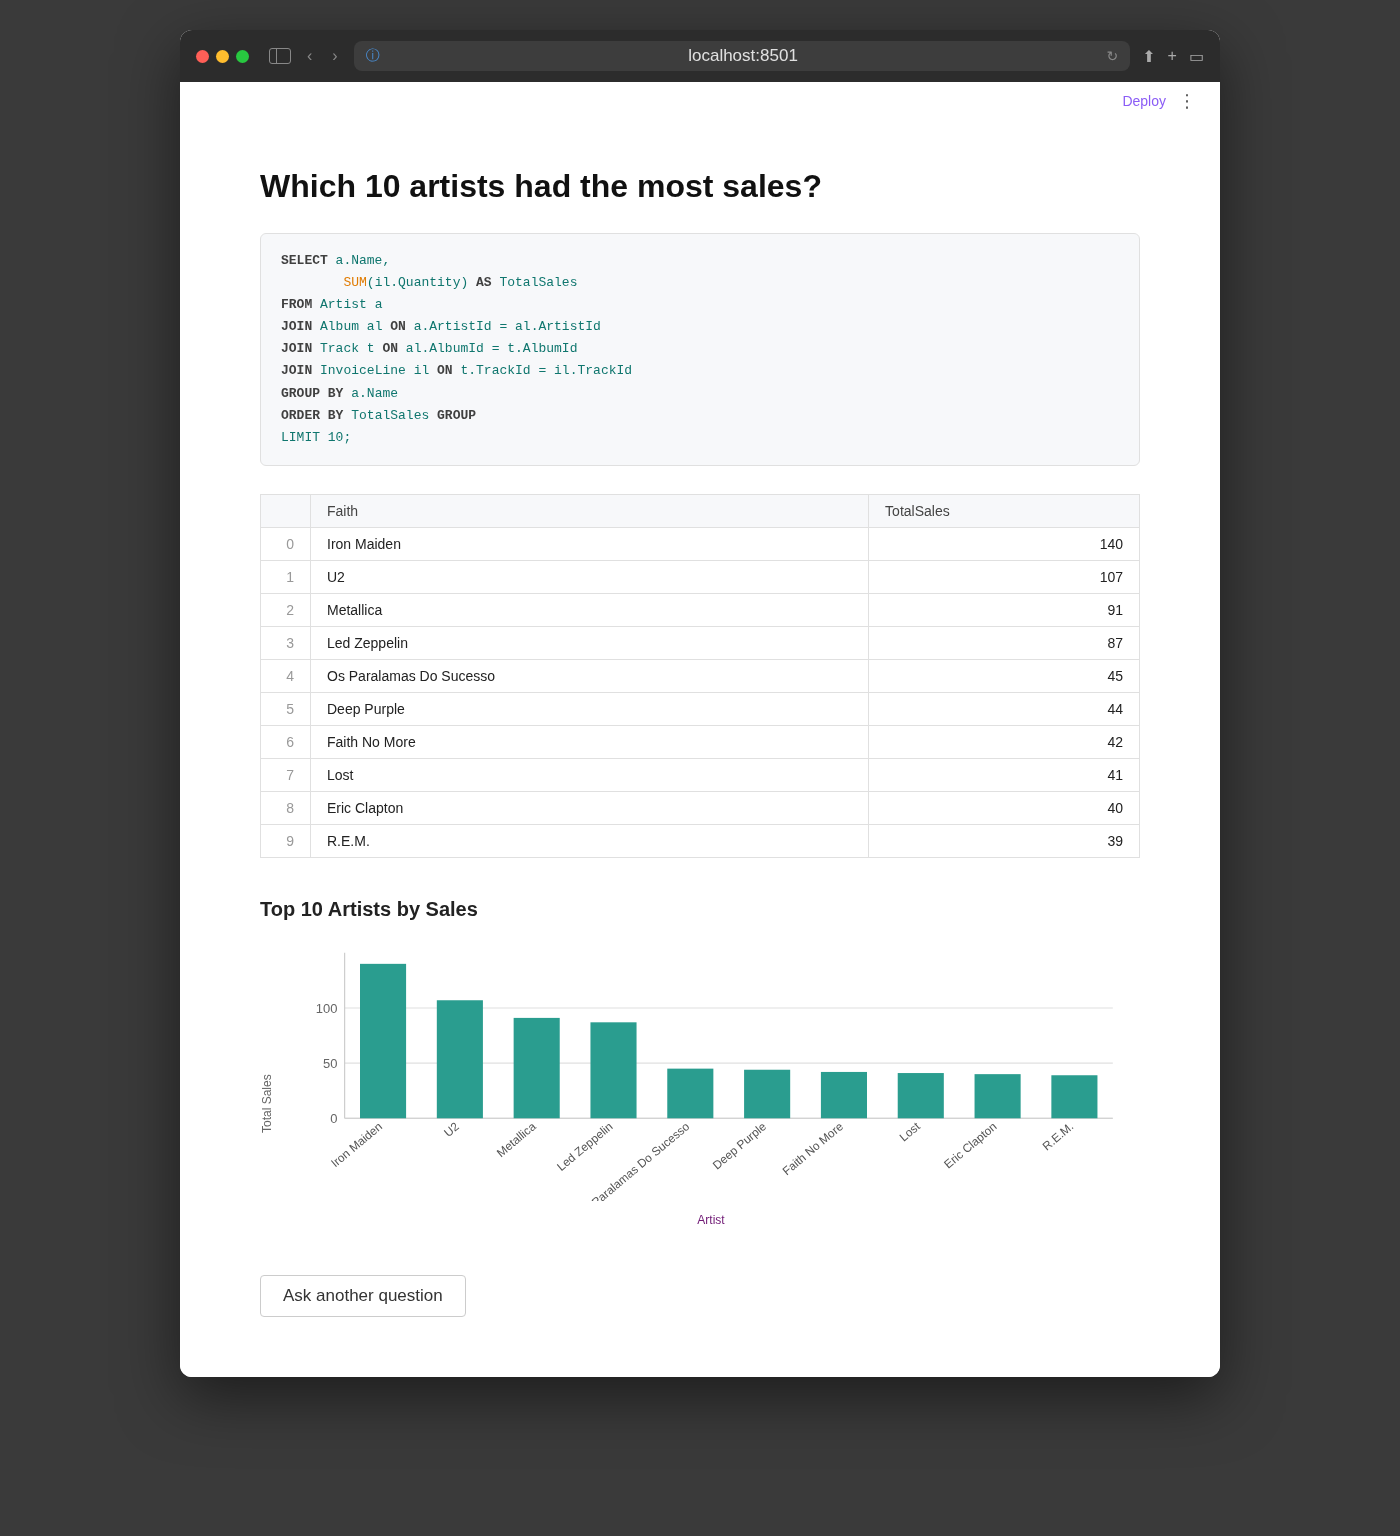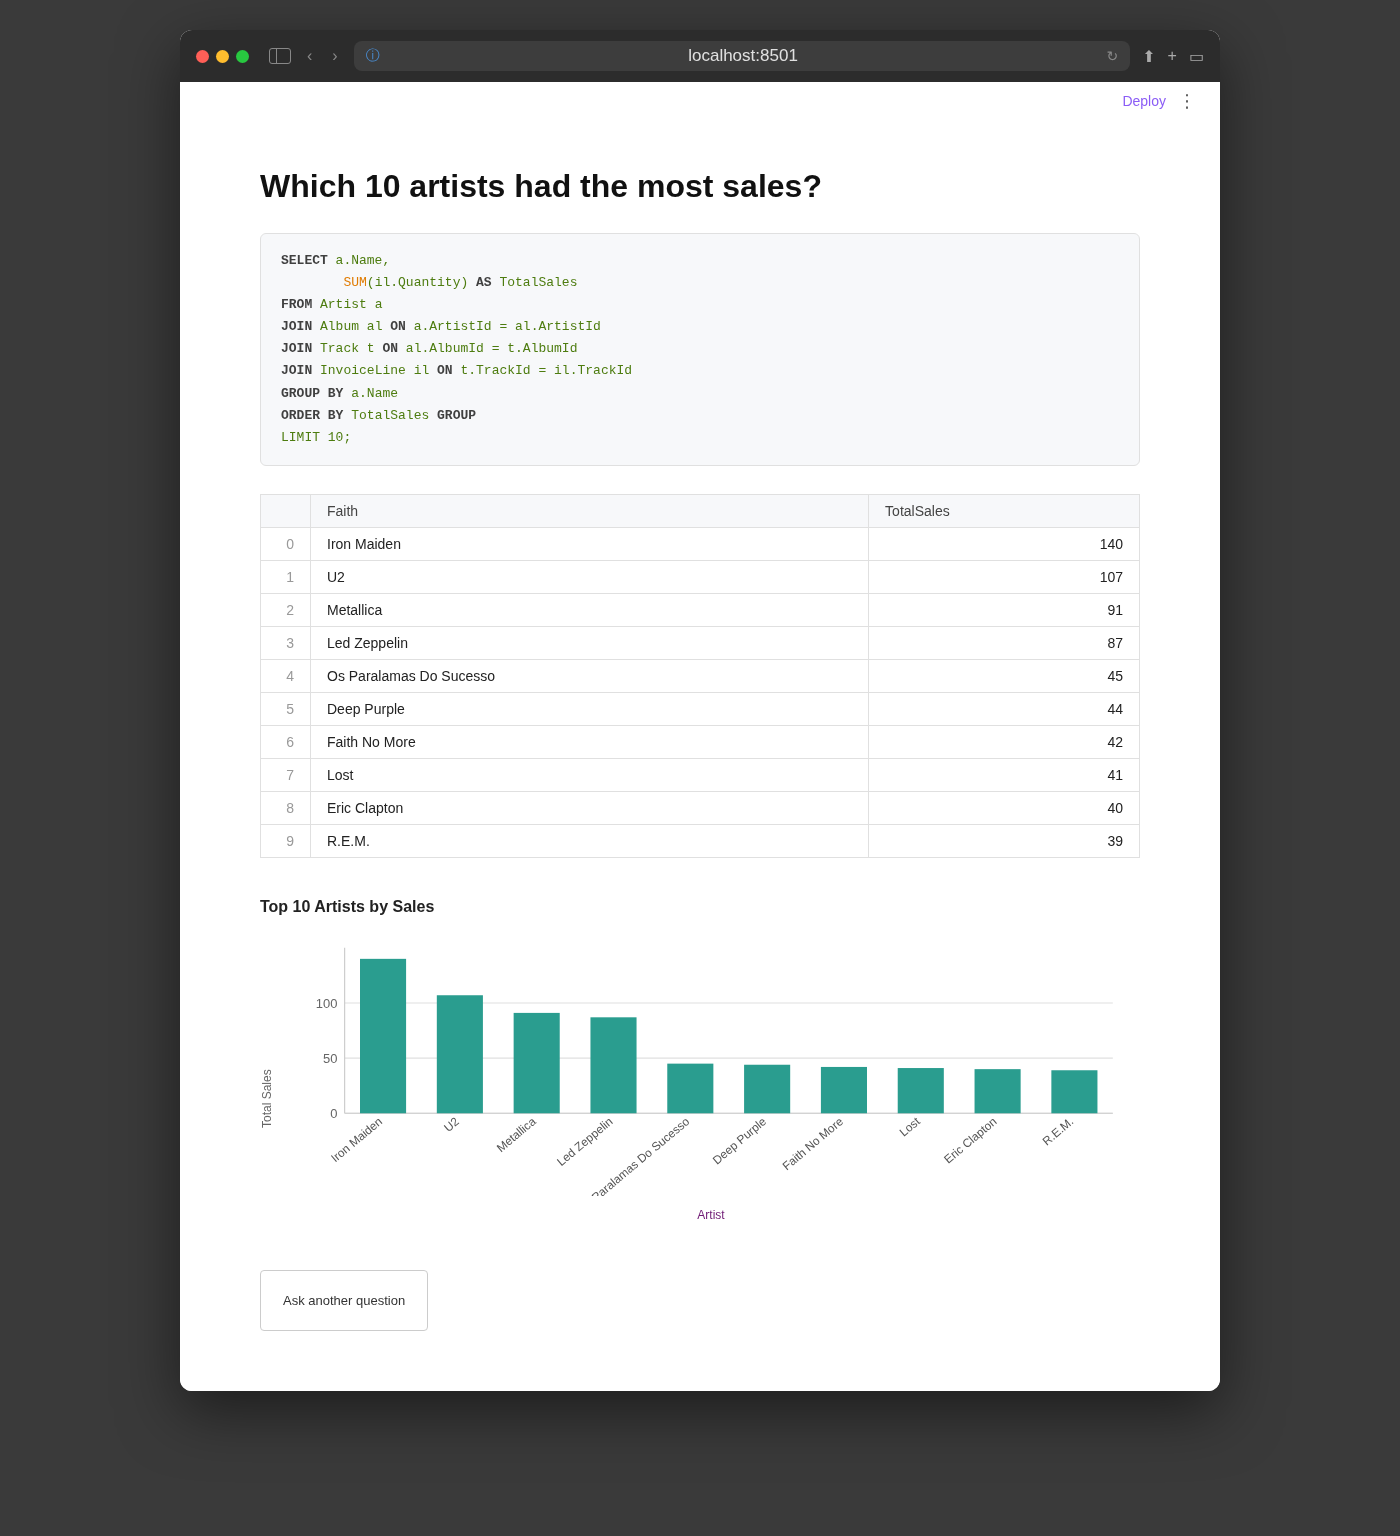--- a/index.html
+++ b/index.html
@@ -166,21 +166,21 @@
       border-radius: 6px;
       padding: 16px 20px;
       font-family: 'Courier New', Courier, monospace;
       font-size: 13px;
       line-height: 1.7;
       margin-bottom: 28px;
     }
 
     .kw { color: #404040; font-weight: 600; }
     .fn { color: #e07b00; }
-    .plain { color: #4d7c0f; text-align: center; }
+    .plain { color: #0f766e; text-align: center; }
 
     
     .data-table {
       width: 100%;
       border-collapse: collapse;
       margin-bottom: 40px;
       font-size: 14px;
     }
 
     .data-table th {
@@ -207,21 +207,21 @@
     .data-table .num-cell {
       text-align: right;
     }
 
     
     .chart-section {
       margin-bottom: 40px;
     }
 
     .chart-title {
-      font-size: 16px;
+      font-size: 20px;
       font-weight: 700;
       color: #222;
       margin-bottom: 20px;
     }
 
     .chart-wrapper {
       display: flex;
       align-items: stretch;
       gap: 8px;
     }
@@ -250,22 +250,22 @@
       font-size: 12px;
       color: #701a75;
       margin-top: 8px;
     }
 
     
     .ask-btn {
       border: 1.5px solid #ccc;
       background: #fff;
       border-radius: 4px;
-      padding: 22px 22px;
-      font-size: 13px;
+      padding: 10px 22px;
+      font-size: 17px;
       color: #333;
       cursor: pointer;
       margin-top: 8px;
     }
   </style>
 </head>
 <body>
 
 <div class="browser-window">
 

